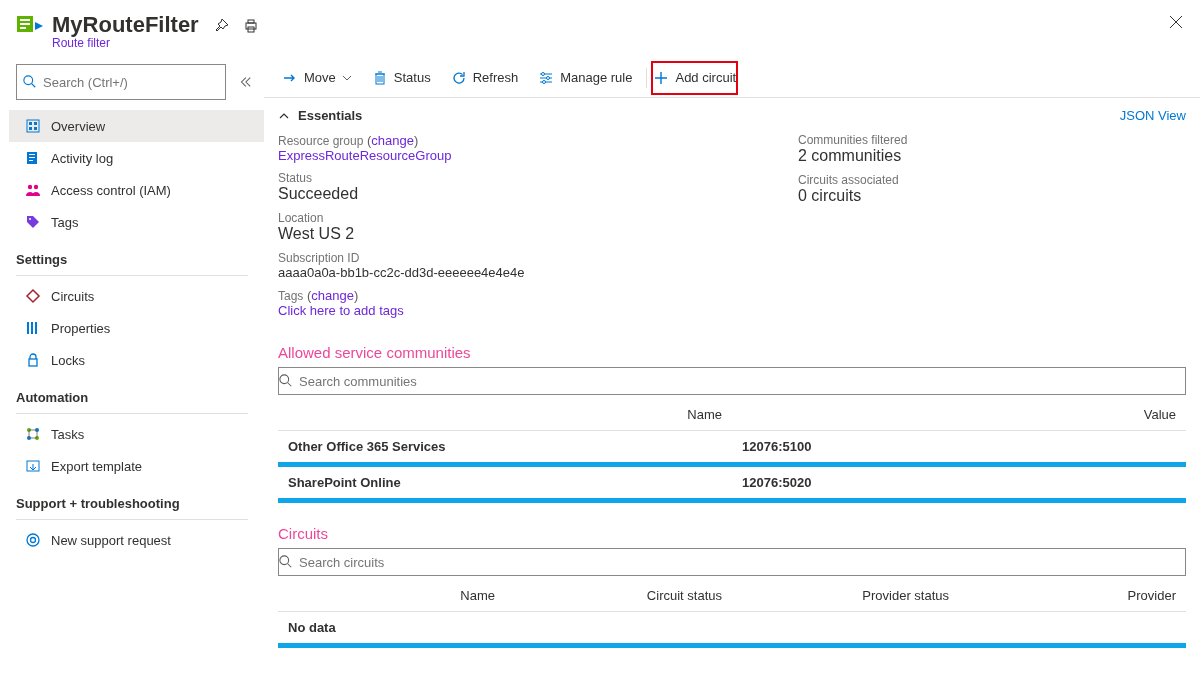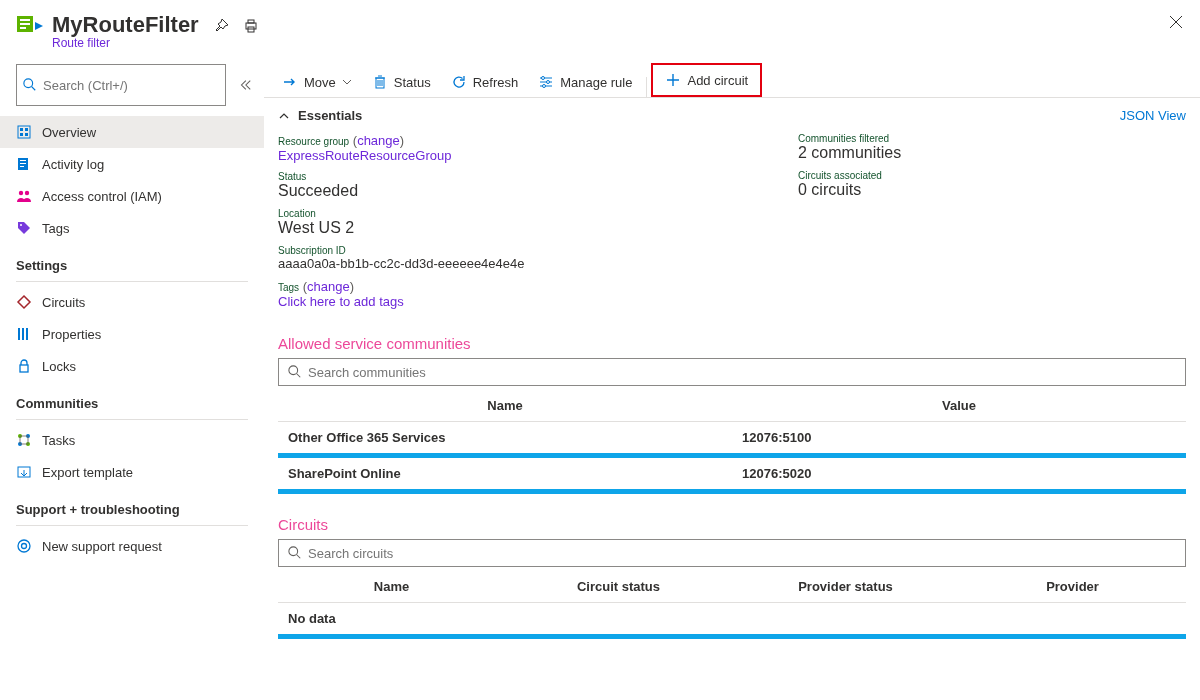--- a/index.html
+++ b/index.html
@@ -15,60 +15,60 @@
 .hdr-actions { display: flex; gap: 14px; margin-left: 14px; margin-top: 6px; }
 .hdr-close { margin-left: auto; margin-top: 2px; cursor: pointer; }
 
 
 .body { display: flex; flex: 1; min-height: 0; }
 .sidebar { width: 264px; display: flex; flex-direction: column; padding: 2px 0; }
 .main { flex: 1; display: flex; flex-direction: column; min-width: 0; }
 
 
 .search-wrap { padding: 4px 10px 10px 16px; display: flex; align-items: center; gap: 8px; }
-.search-box { flex: 1; display: flex; align-items: center; border: 1px solid #8a8886; height: 42px; padding: 0 6px; }
+.search-box { flex: 1; display: flex; align-items: center; border: 1px solid #8a8886; height: 36px; padding: 0 6px; }
 .search-box input { border: none; outline: none; flex: 1; font-size: 13px; }
 .search-box .sicon { color: #0078d4; margin-right: 6px; }
 .collapse-icon { color: #605e5c; cursor: pointer; padding: 0 4px; }
 
 
-.nav-item { display: flex; align-items: center; height: 32px; padding: 0 16px; cursor: pointer; font-size: 13px; gap: 10px; }
+.nav-item { display: flex; align-items: center; height: 32px; padding: 0 16px; cursor: pointer; font-size: 13px; gap: 10px; margin-left: 9px; }
 .nav-item.active { background: #edebe9; font-weight: 400; }
 .nav-section { font-weight: 600; font-size: 13px; padding: 14px 16px 4px 16px; }
 .nav-icon { width: 16px; height: 16px; display: inline-flex; align-items: center; justify-content: center; }
 .hr { border: none; border-top: 1px solid #e1dfdd; margin: 4px 16px; }
 
 
-.toolbar { display: flex; align-items: flex-end; height: 40px; padding: 0 10px; gap: 4px; border-bottom: 1px solid #e1dfdd; }
+.toolbar { display: flex; align-items: center; height: 40px; padding: 0 10px; gap: 4px; border-bottom: 1px solid #e1dfdd; }
 .tb-btn { display: flex; align-items: center; height: 30px; padding: 0 8px; gap: 6px; cursor: pointer; font-size: 13px; color: #323130; }
 .tb-btn .ti { color: #0078d4; display:inline-flex; width:16px; height:16px; align-items:center; justify-content:center;}
 .tb-divider { width: 1px; height: 20px; background: #e1dfdd; margin: 0 2px;}
-.tb-highlight { border: 2px solid #e3000f; padding: 0 12px; height: 34px; margin-left:-2px;}
+.tb-highlight { border: 2px solid #e3000f; padding: 0 0; height: 34px; margin-left:-2px;}
 
 
 .ess-header { display: flex; align-items: center; padding: 10px 14px; font-weight:600; }
 .ess-header .chev { margin-right: 8px; }
 .json-view { margin-left: auto; color: #0078d4; font-size: 13px; cursor:pointer; font-weight:400;}
 .ess-grid { display: flex; padding: 0 14px 10px 14px; gap: 60px; }
 .ess-col { display: flex; flex-direction: column; gap: 8px; }
 .ess-col.left { width: 460px; }
-.field-label { color: #14532d; font-size: 10px; }
+.field-label { color: #737373; font-size: 12px; }
 .field-value { font-size: 16px; }
 .link { color: #6d28d9; cursor: pointer; }
 .paren { color: #605e5c; }
 .subid { font-family: "Segoe UI", Arial, sans-serif; font-size:13px;}
 
 
 .section { padding: 6px 14px; }
 .section-title { font-size: 15px; font-weight: 400; color:#ec4899; margin: 10px 0 6px 0; }
-.table-search { display:flex; align-items:center; border:1px solid #8a8886; height:28px; padding:0 9px; margin-bottom:4px;}
+.table-search { display:flex; align-items:center; border:1px solid #8a8886; height:28px; padding:0 0; margin-bottom:4px;}
 .table-search input { border:none; outline:none; flex:1; font-size:13px;}
 .table-search .sicon { color:#605e5c; margin-right:6px;}
 table { width: 100%; border-collapse: collapse; font-size: 13px; }
-th { text-align: center; font-weight: 700; padding: 8px 10px; border-bottom: 1px solid #e1dfdd; }
+th { text-align: right; font-weight: 400; padding: 8px 10px; border-bottom: 1px solid #e1dfdd; }
 td { padding: 8px 10px; border-bottom: 5px solid #0ea5e9; font-weight: bold; }
 
 
 svg { display:block; }
 </style>
 </head>
 <body>
 
 <div class="page">
 
@@ -194,21 +194,21 @@
       <div class="nav-item">
         <span class="nav-icon">
             <svg width="16" height="16" viewBox="0 0 16 16">
               <rect x="4" y="7" width="8" height="7" fill="none" stroke="#0078d4" stroke-width="1.3"></rect>
               <path d="M5 7V5a3 3 0 016 0v2" fill="none" stroke="#0078d4" stroke-width="1.3"></path>
             </svg>
           </span>
         <span>Locks</span>
       </div>
 
-      <div class="nav-section">Communities</div>
+      <div class="nav-section">Automation</div>
       <hr class="hr">
       <div class="nav-item">
         <span class="nav-icon">
             <svg width="16" height="16" viewBox="0 0 16 16">
               <circle cx="4" cy="4" r="2" fill="#5db300"></circle>
               <circle cx="12" cy="4" r="2" fill="#0078d4"></circle>
               <circle cx="4" cy="12" r="2" fill="#0078d4"></circle>
               <circle cx="12" cy="12" r="2" fill="#5db300"></circle>
               <path d="M4 4h8M4 4v8M12 4v8M4 12h8" stroke="#605e5c" stroke-width="0.8"></path>
             </svg>

